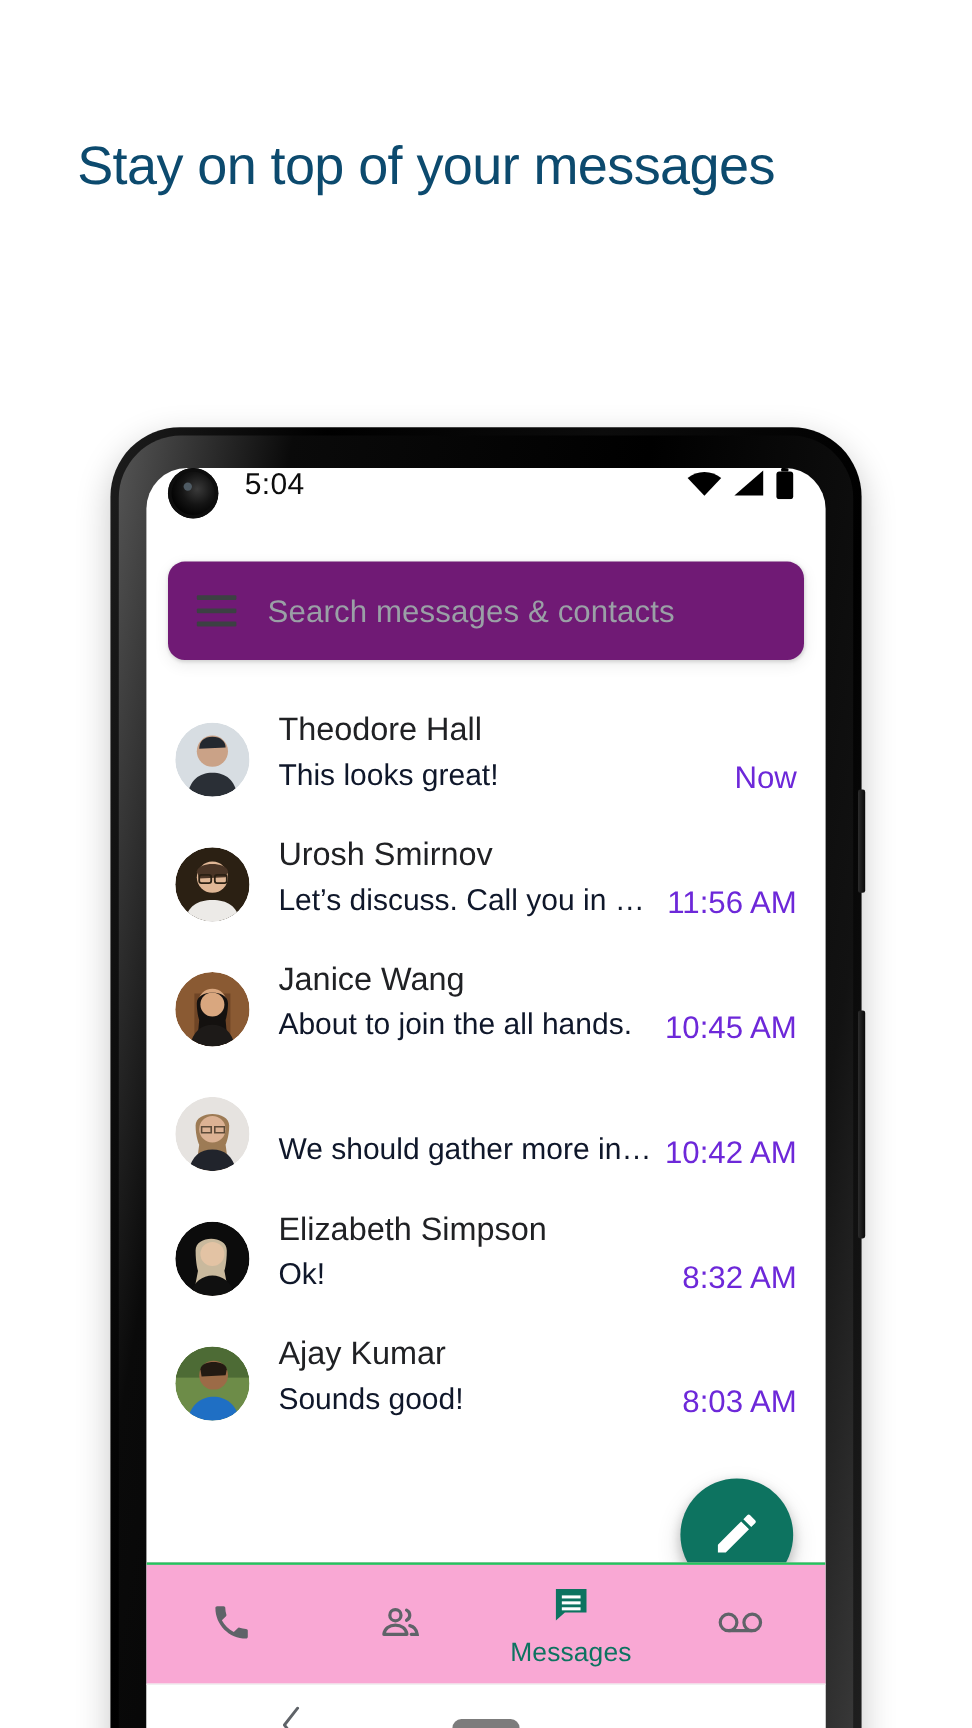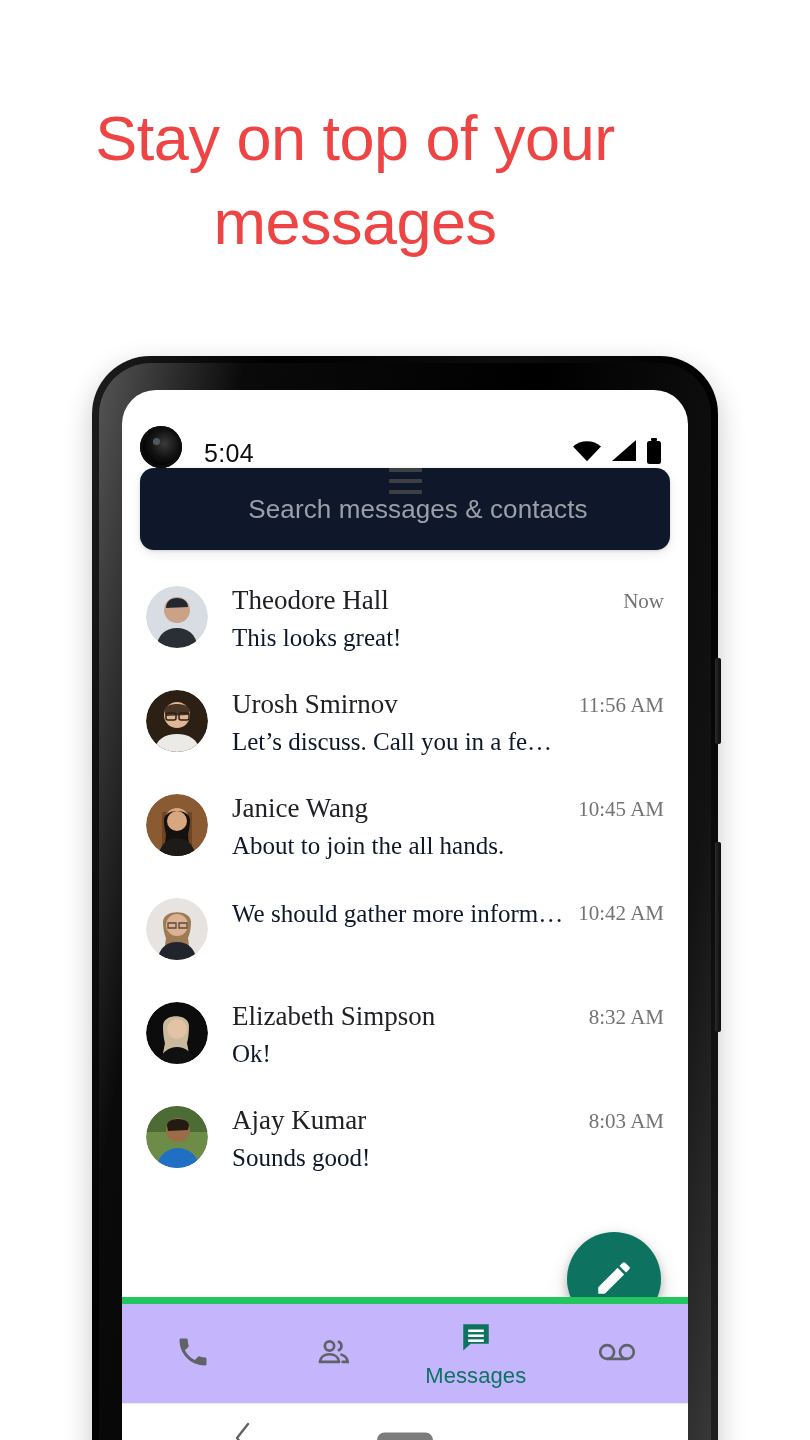--- a/index.html
+++ b/index.html
@@ -16,24 +16,24 @@
     -webkit-font-smoothing: antialiased;
   }
 
   
   .headline {
     position: absolute;
     top: 96px;
     left: 0;
     width: 710px;
     text-align: center;
-    font-size: 63px;
+    font-size: 45px;
     line-height: 84px;
     font-weight: 300;
-    color: #ef4444;
+    color: #0c4a6e;
     letter-spacing: -0.5px;
   }
 
   
   .phone-frame {
     position: absolute;
     left: 92px;
     top: 356px;
     width: 626px;
     height: 1120px;
@@ -69,21 +69,21 @@
     border-radius: 2px;
   }
   .side-btn.power  { top: 302px; height: 86px; }
   .side-btn.volume { top: 486px; height: 190px; }
 
   
   .status-bar {
     position: relative;
     height: 78px;
     display: flex;
-    align-items: flex-end;
+    align-items: flex-start;
     padding: 0 26px 0 18px;
   }
   .punch-hole {
     width: 42px;
     height: 42px;
     border-radius: 50%;
     background: radial-gradient(circle at 58% 42%, #3a3a3a 0%, #141414 38%, #000 70%);
     box-shadow: inset 0 0 0 3px #0d0d0d;
     flex: 0 0 auto;
     position: relative;
@@ -110,26 +110,25 @@
     gap: 8px;
   }
 
   
   .search-wrap {
     padding: 0 18px;
   }
   .search-bar {
     height: 82px;
     border-radius: 14px;
-    background: #0f172a;
+    background: #701a75;
     box-shadow: 0 1px 3px rgba(0,0,0,0.13), 0 4px 12px rgba(0,0,0,0.08);
     display: flex;
     align-items: center;
     padding: 0 24px;
-    flex-direction: column;
   }
   .hamburger {
     width: 33px;
     flex: 0 0 auto;
     display: flex;
     flex-direction: column;
     gap: 7px;
   }
   .hamburger span {
     display: block;
@@ -144,24 +143,23 @@
     font-weight: 400;
     letter-spacing: 0.1px;
   }
 
   
   .conv-list {
     padding: 22px 0 0 0;
   }
   .conv-row {
     display: flex;
-    align-items: flex-start;
+    align-items: flex-end;
     padding: 10px 24px 12px 24px;
     height: 82px;
-    font-family: Liberation Serif, serif;
   }
   .avatar {
     width: 62px;
     height: 62px;
     border-radius: 50%;
     flex: 0 0 auto;
     margin-top: 4px;
     overflow: hidden;
     position: relative;
   }
@@ -182,22 +180,22 @@
     font-size: 25px;
     color: #0f172a;
     line-height: 36px;
     margin-top: 2px;
     white-space: nowrap;
     overflow: hidden;
     text-overflow: ellipsis;
   }
   .conv-time {
     flex: 0 0 auto;
-    font-size: 21px;
-    color: #737373;
+    font-size: 26px;
+    color: #6d28d9;
     margin-left: 10px;
     margin-top: 7px;
     white-space: nowrap;
   }
 
   
   .fab {
     position: absolute;
     right: 27px;
     bottom: 150px;
@@ -214,24 +212,24 @@
     cursor: pointer;
   }
 
   
   .bottom-nav {
     position: absolute;
     left: 0;
     bottom: 72px;
     width: 100%;
     height: 100px;
-    border-top: 7px solid #22c55e;
+    border-top: 2px solid #22c55e;
     display: flex;
     align-items: center;
-    background: #c4b5fd;
+    background: #f9a8d4;
   }
   .nav-item {
     flex: 1 1 0;
     display: flex;
     flex-direction: column;
     align-items: center;
     justify-content: center;
     gap: 4px;
     cursor: pointer;
   }

